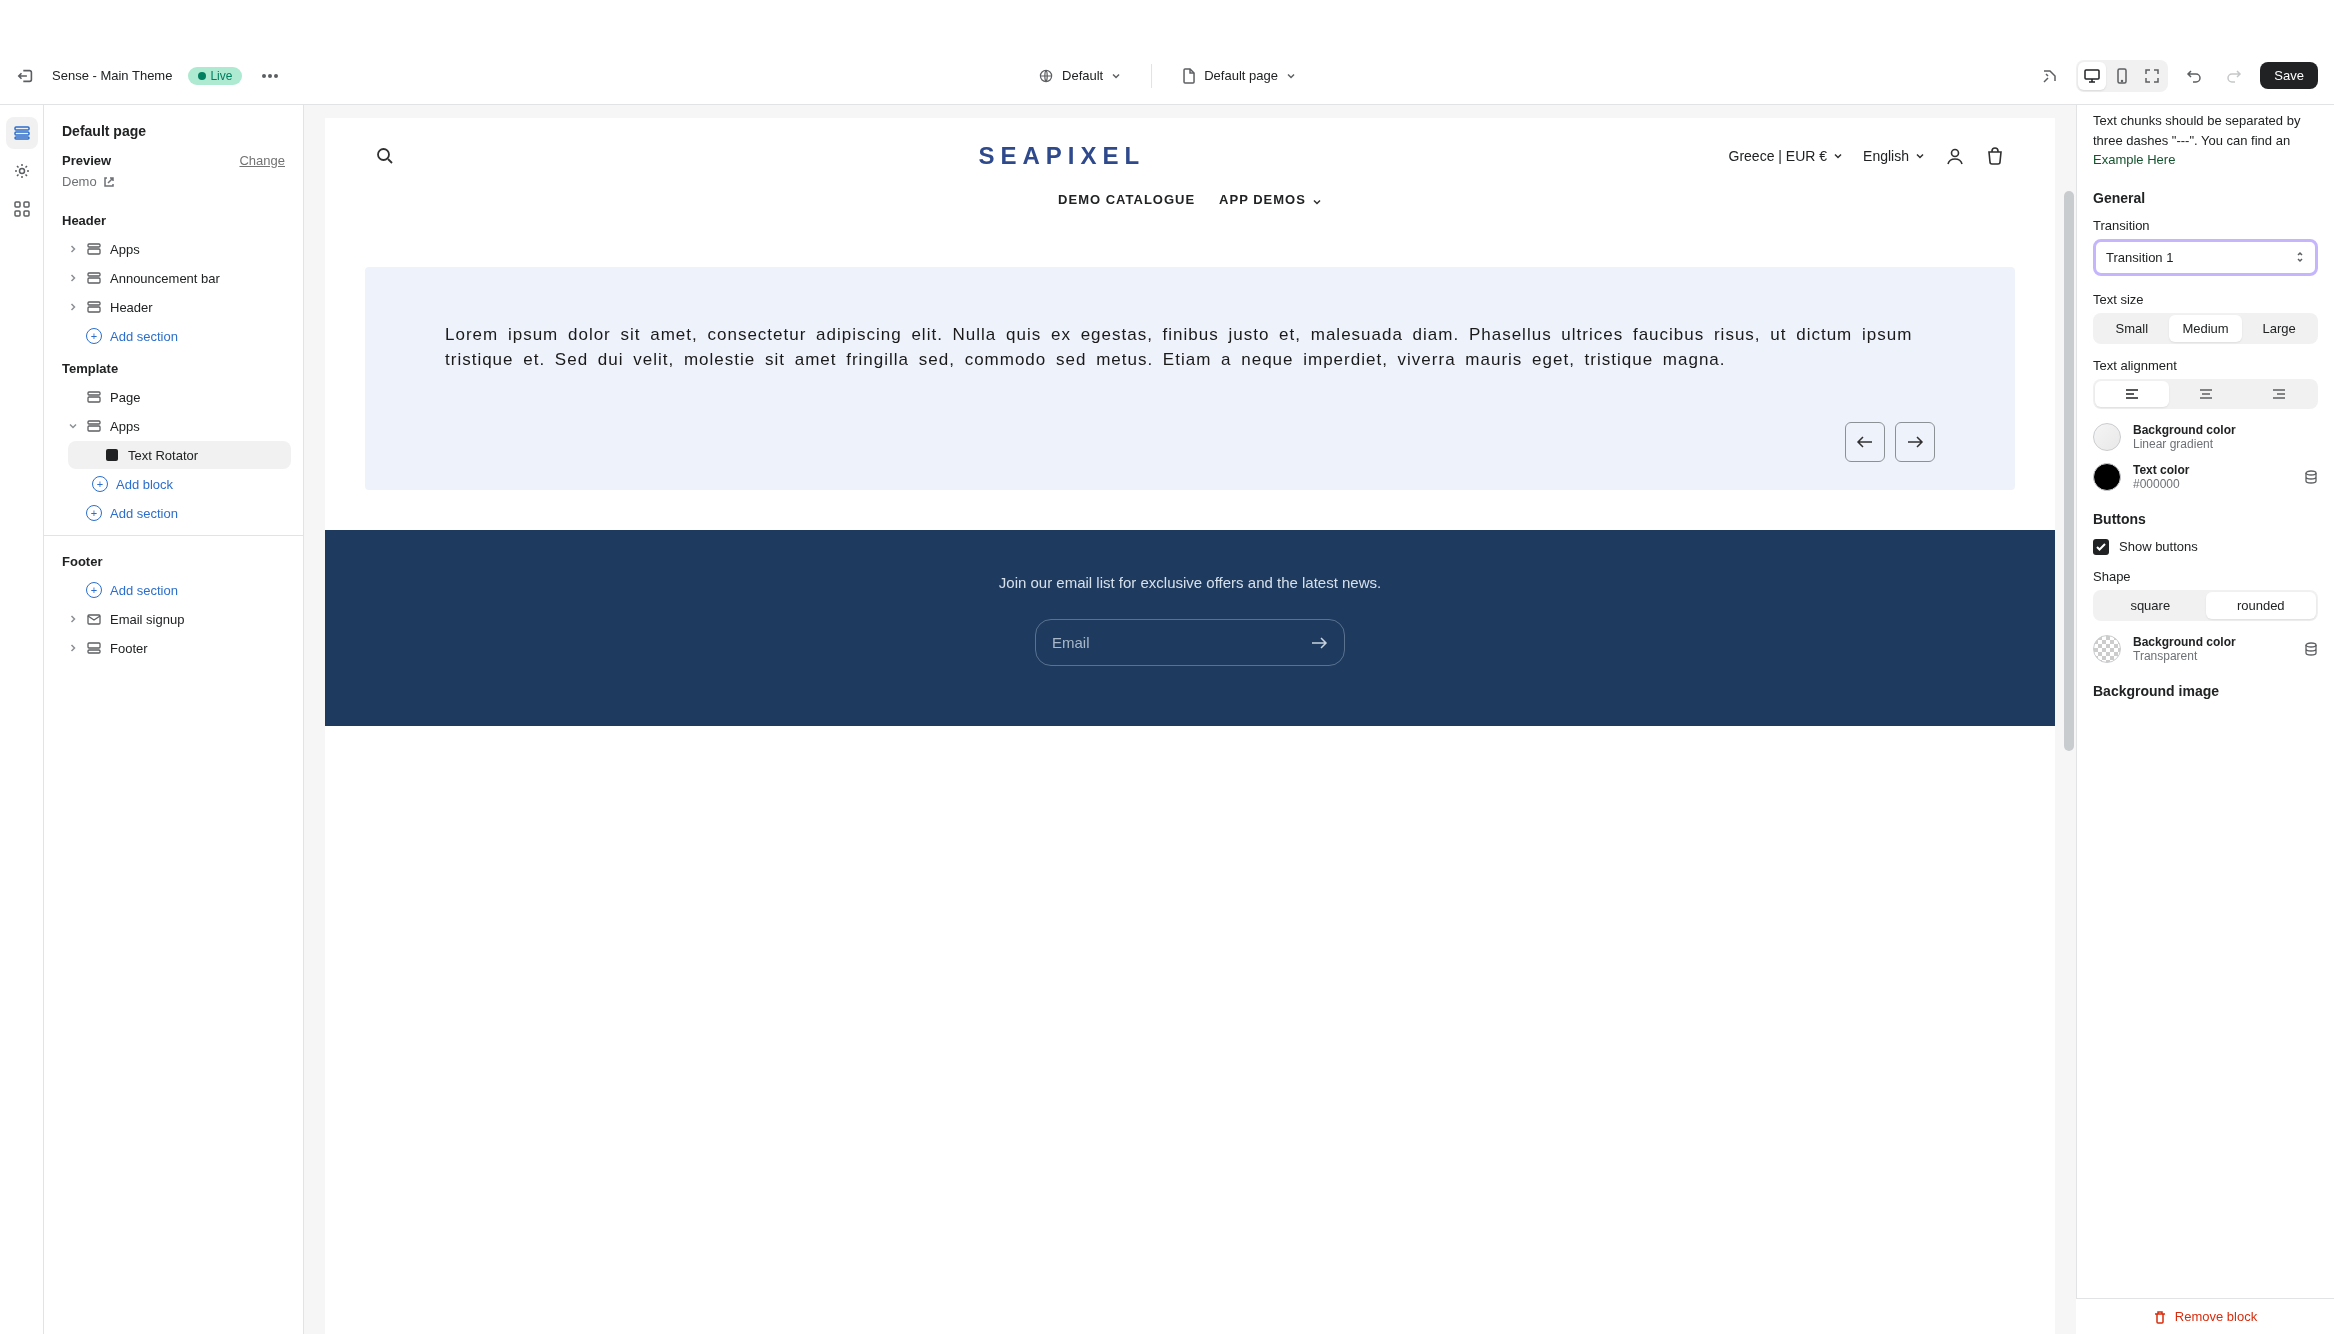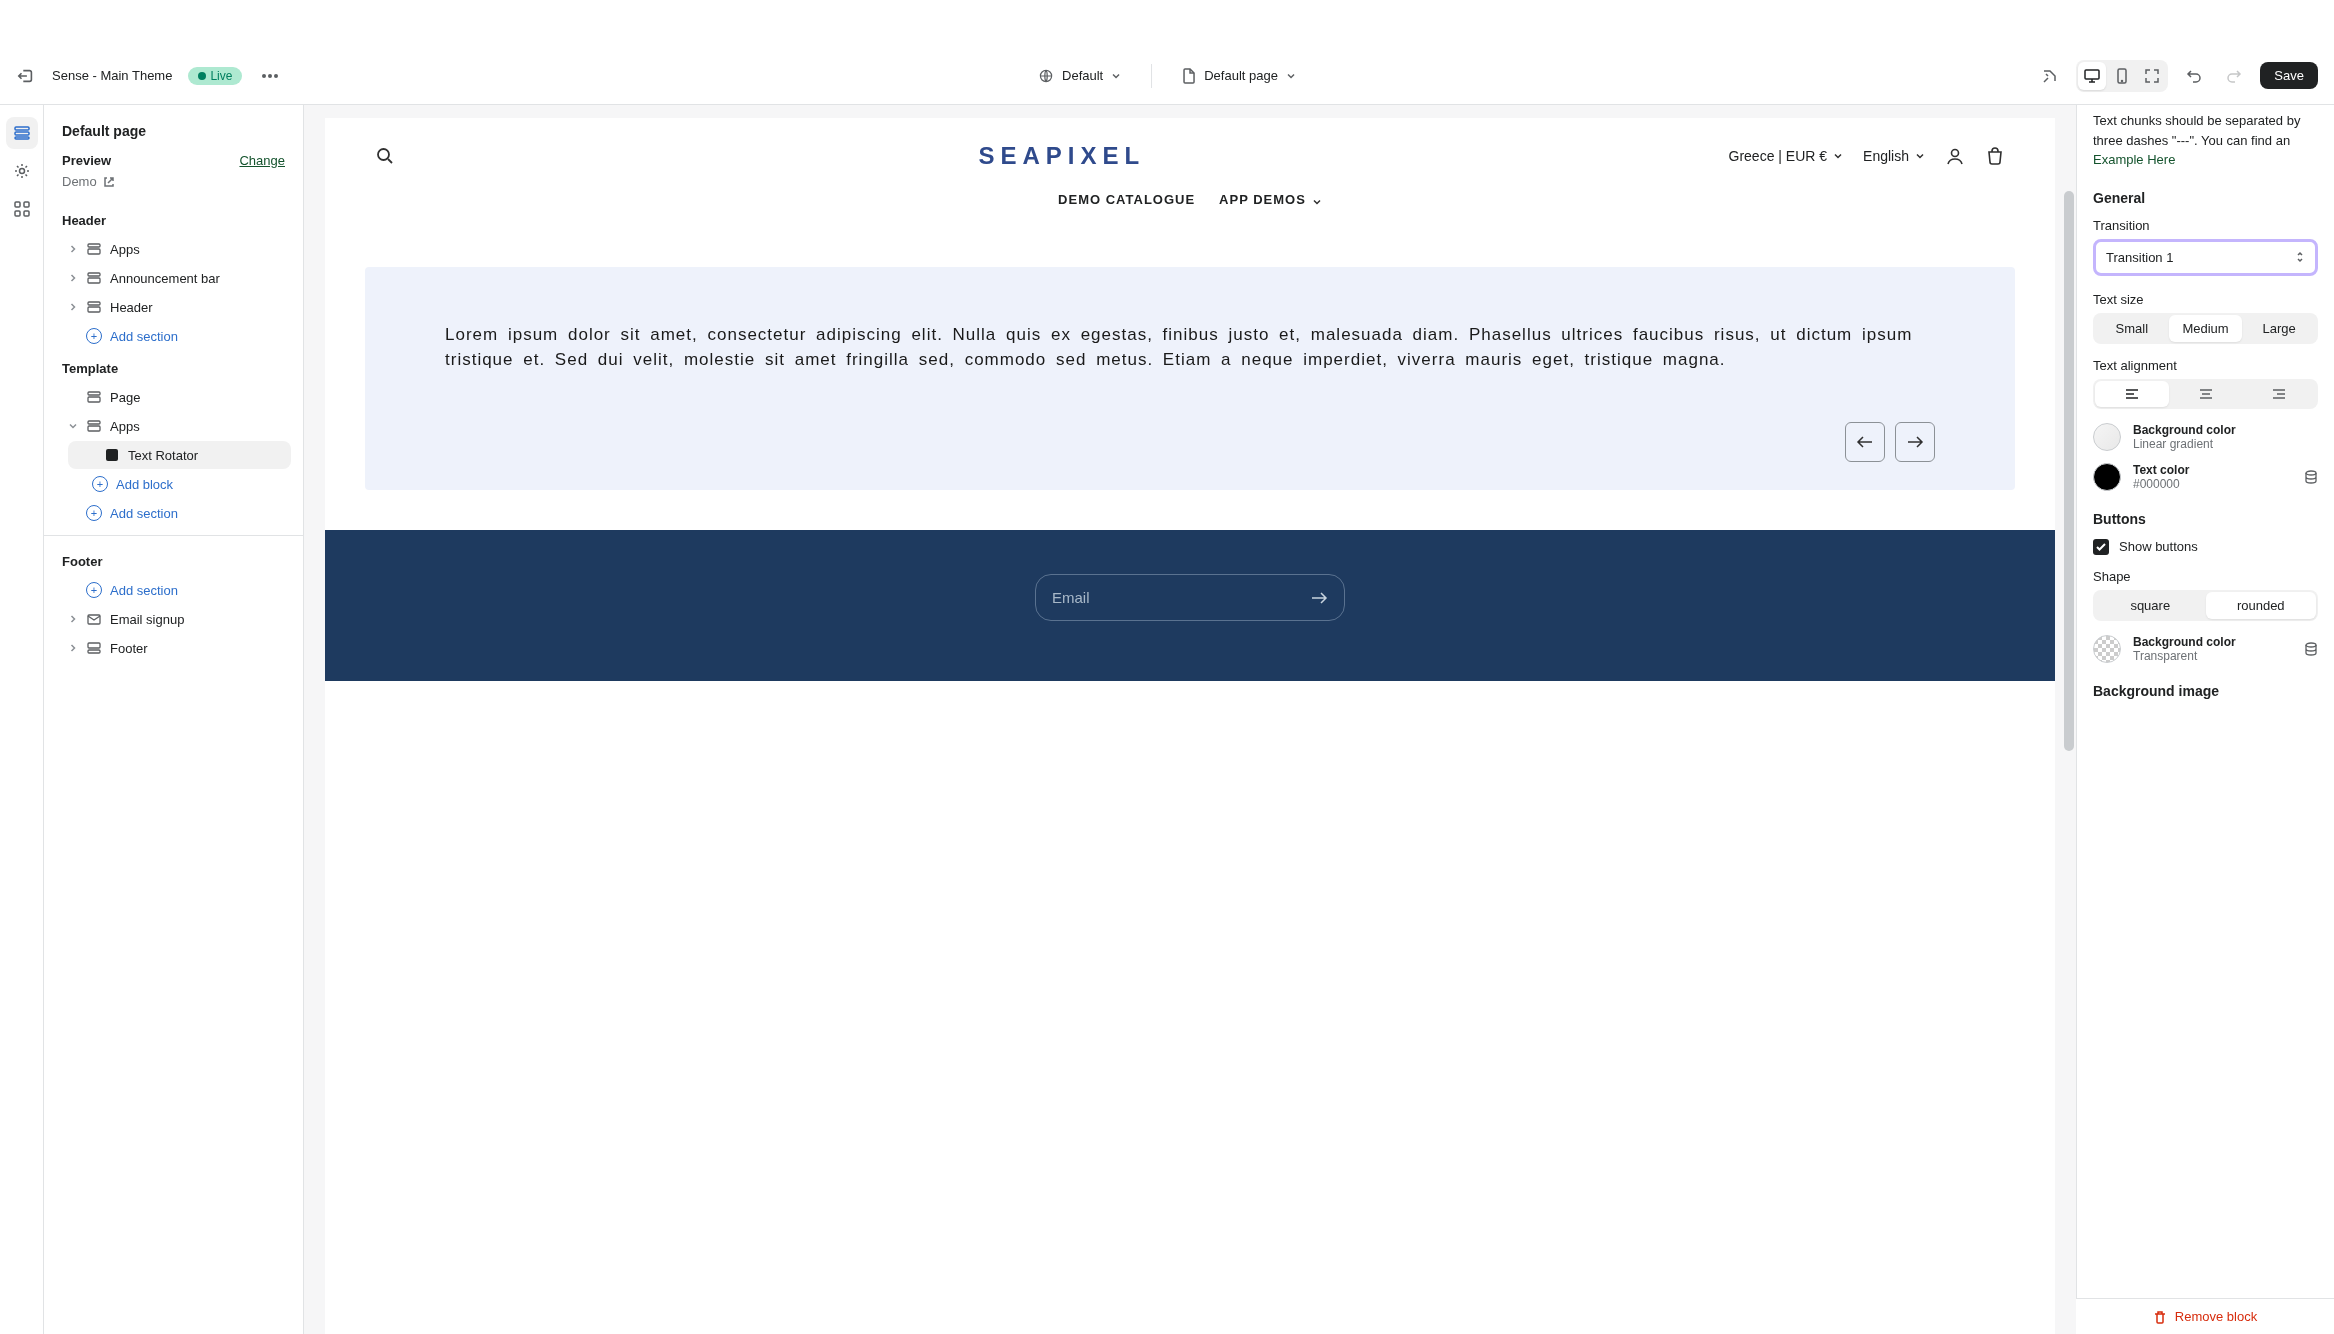--- a/index.html
+++ b/index.html
@@ -31,21 +31,21 @@
     
     .rail { width: 44px; background: #fff; border-right: 1px solid #e1e3e5; display: flex; flex-direction: column; align-items: center; padding-top: 12px; gap: 6px; }
     .rail-btn { width: 32px; height: 32px; border-radius: 8px; display: flex; align-items: center; justify-content: center; cursor: pointer; }
     .rail-btn.active { background: #f1f1f1; }
     
     
     .sidebar { width: 260px; background: #fff; border-right: 1px solid #e1e3e5; padding: 12px 0; overflow-y: auto; }
     .sb-title { font-size: 14px; font-weight: 600; padding: 6px 18px 10px; }
     .sb-row { display: flex; justify-content: space-between; align-items: center; padding: 4px 18px; }
     .sb-label { font-size: 13px; font-weight: 600; }
-    .sb-link { color: #14532d; font-size: 13px; cursor: pointer; text-decoration: underline; }
+    .sb-link { color: #737373; font-size: 13px; cursor: pointer; text-decoration: underline; }
     .sb-demo { display: flex; align-items: center; gap: 6px; padding: 2px 18px 14px; font-size: 13px; color: #6d7175; }
     .sb-section-label { font-size: 13px; font-weight: 600; padding: 10px 18px 6px; color: #202223; }
     .sb-item { display: flex; align-items: center; gap: 8px; padding: 6px 12px 6px 18px; cursor: pointer; font-size: 13px; border-radius: 8px; margin: 1px 6px; }
     .sb-item.indent2 { padding-left: 36px; }
     .sb-item.selected { background: #f1f1f1; }
     .sb-add { color: #2c6ecb; }
     .sb-divider { height: 1px; background: #e1e3e5; margin: 8px 0; }
     .chevron { width: 10px; height: 10px; }
     .section-icon { width: 16px; height: 16px; }
     .plus-circle { width: 16px; height: 16px; border: 1.5px solid #2c6ecb; border-radius: 50%; display: flex; align-items: center; justify-content: center; color: #2c6ecb; font-size: 11px; line-height: 1; }
@@ -387,20 +387,21 @@
           </div>
           <div class="nav-btn">
             <svg width="18" height="14" viewBox="0 0 18 14" fill="none" stroke="#303030" stroke-width="1.5">
                 <path d="M2 7h14M11 2l5 5-5 5"></path>
               </svg>
           </div>
         </div>
       </div>
 
       <div class="mailing">
+        <p>Join our email list for exclusive offers and the latest news.</p>
         <div class="email-input">
           <input type="text" placeholder="Email" style="">
           <svg width="18" height="14" viewBox="0 0 18 14" fill="none" stroke="#c8d3de" stroke-width="1.5">
               <path d="M2 7h14M11 2l5 5-5 5"></path>
             </svg>
         </div>
       </div>
     </div>
     <div class="canvas-scrollbar">
       <div class="canvas-thumb"></div>

